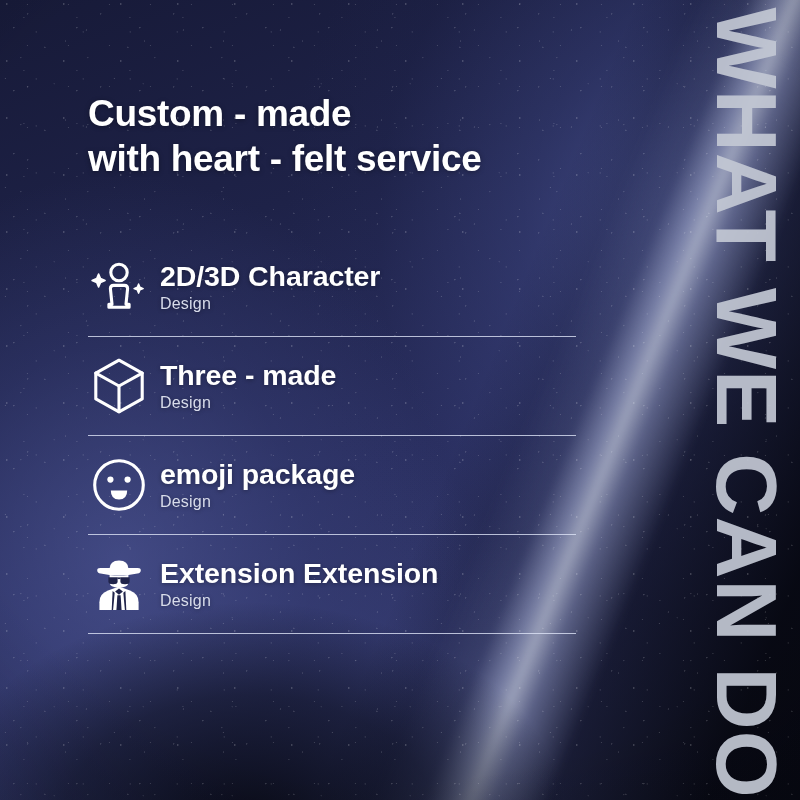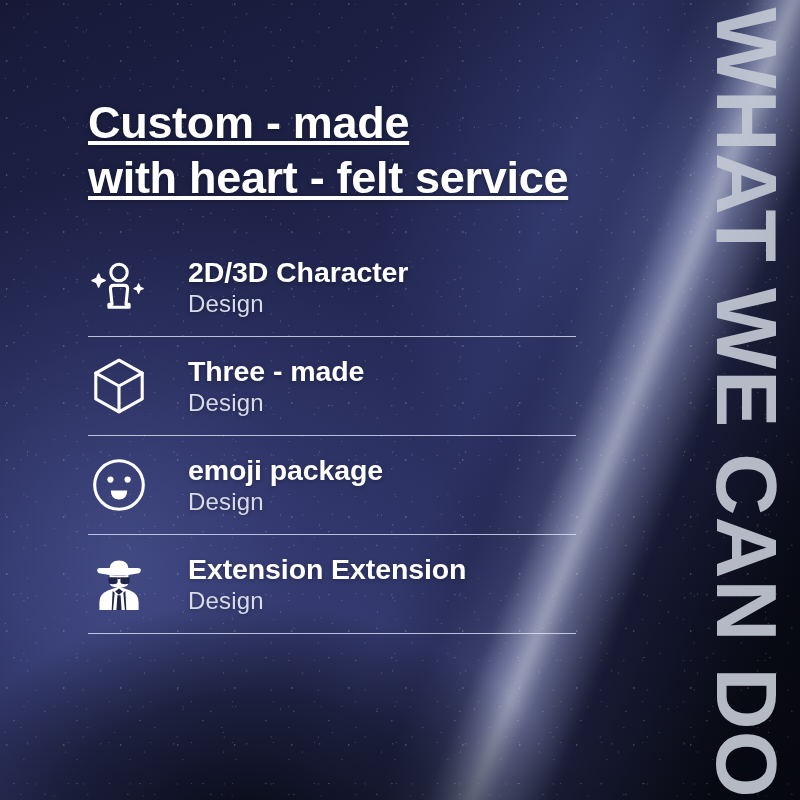--- a/index.html
+++ b/index.html
@@ -126,41 +126,40 @@
     position: absolute;
     inset: 0;
     z-index: 5;
   }
 
   .headline {
     position: absolute;
     left: 88px;
     top: 66px;
     color: #ffffff;
-    font-size: 45px;
+    font-size: 37px;
     font-weight: 700;
     line-height: 1.22;
     letter-spacing: -0.3px;
     white-space: pre;
     text-shadow: 0 1px 5px rgba(0,0,0,0.35);
-    text-decoration: underline;
   }
 
   .list {
     position: absolute;
     left: 88px;
     top: 238px;
     width: 488px;
   }
 
   .row {
     position: relative;
     display: flex;
     align-items: center;
-    gap: 38px;
+    gap: 10px;
     height: 98px;
     border-bottom: 1.6px solid rgba(221,227,246,0.80);
   }
   .row:last-child { border-bottom: 1.6px solid rgba(221,227,246,0.80); }
 
   .row-icon {
     flex: 0 0 auto;
     width: 62px;
     height: 64px;
     display: flex;
@@ -179,21 +178,21 @@
     color: #ffffff;
     font-size: 28.5px;
     font-weight: 700;
     letter-spacing: -0.1px;
     white-space: nowrap;
     text-shadow: 0 1px 4px rgba(0,0,0,0.32);
   }
   .row-sub {
     margin-top: 5px;
     color: #d8dcea;
-    font-size: 24px;
+    font-size: 16px;
     font-weight: 300;
     letter-spacing: 0.2px;
     white-space: nowrap;
     text-shadow: 0 1px 4px rgba(0,0,0,0.30);
   }
 
   
   .side-title {
     position: absolute;
     right: -2px;

